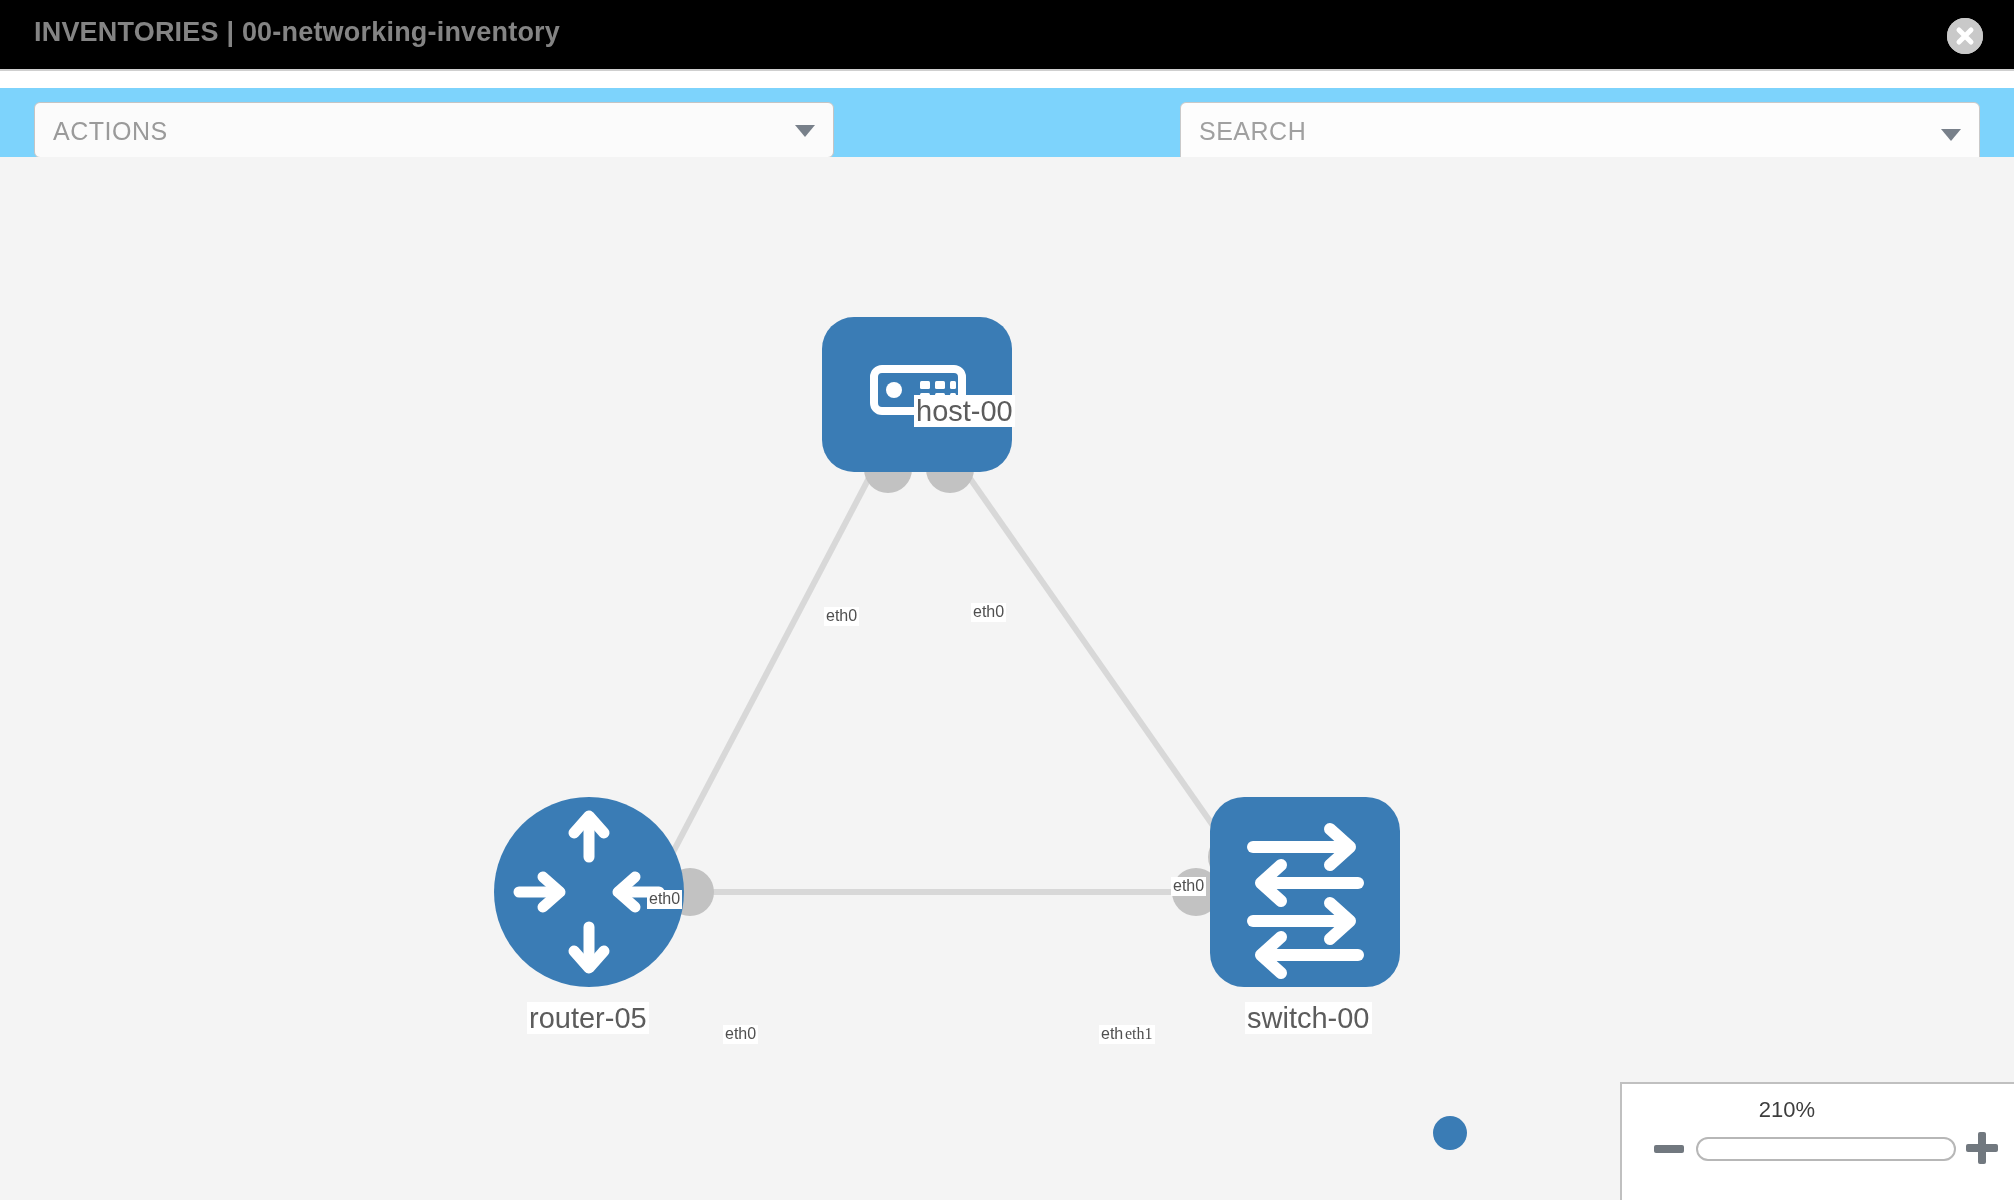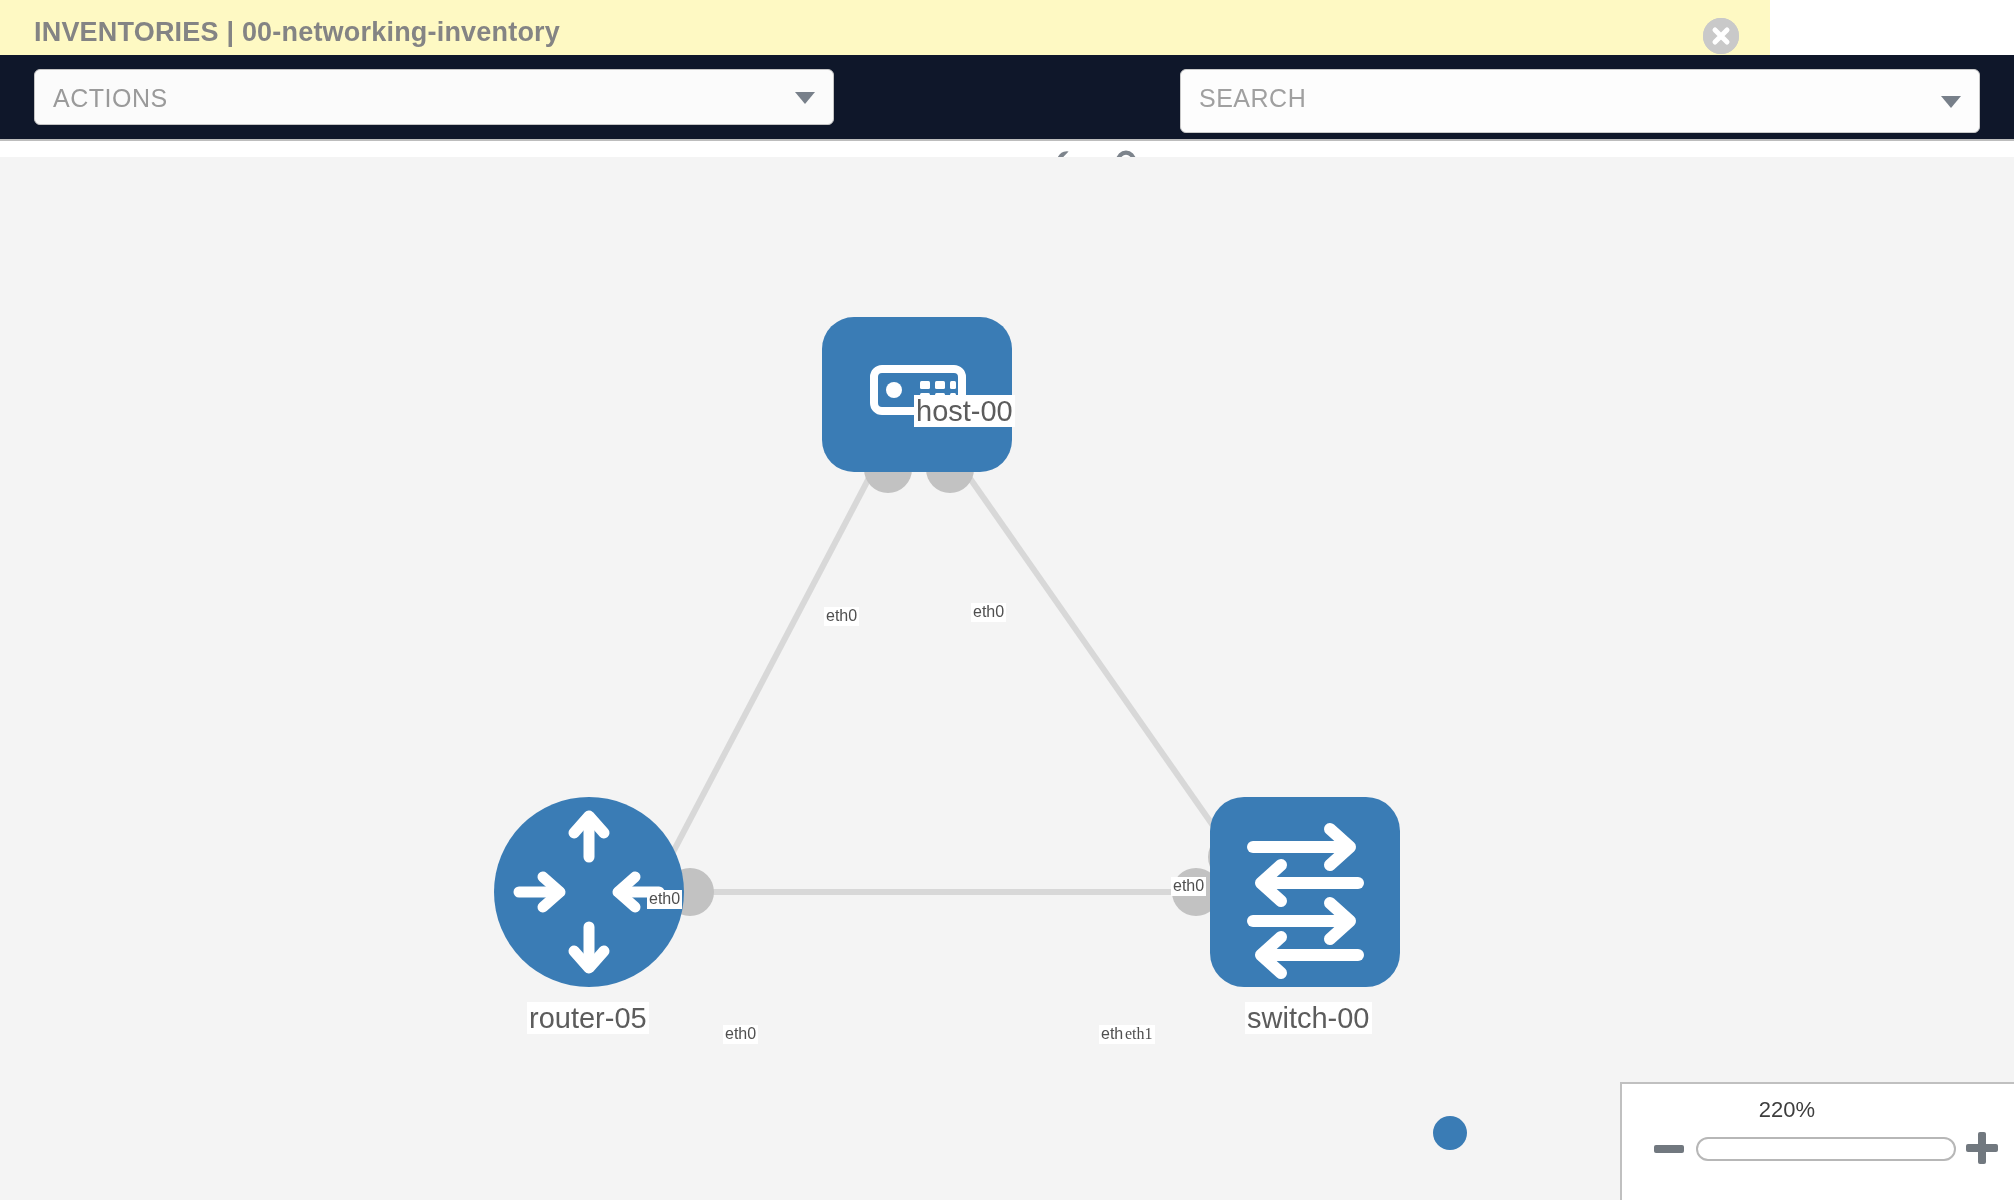--- a/index.html
+++ b/index.html
@@ -12,23 +12,23 @@
     height: 1200px;
     font-family: "Liberation Sans", sans-serif;
     overflow: hidden;
     position: relative;
   }
 
   
   .header {
     position: absolute;
     left: 0; top: 0;
-    width: 1770px;
+    width: 2014px;
     height: 71px;
-    background: #fef9c3;
+    background: #000000;
     border-bottom: 2px solid #cfcfcf;
     box-sizing: border-box;
   }
   .header-title {
     position: absolute;
     left: 34px;
     top: 17px;
     font-size: 27px;
     font-weight: bold;
     color: #848484;
@@ -43,24 +43,24 @@
     height: 36px;
     border-radius: 50%;
     background: #c9c9c9;
     cursor: pointer;
   }
   .close-btn svg { display: block; }
 
   
   .toolbar {
     position: absolute;
-    left: 0; top: 55px;
+    left: 0; top: 88px;
     width: 2014px;
     height: 86px;
-    background: #0f172a;
+    background: #7dd3fc;
     border-bottom: 2px solid #bdbdbd;
     box-sizing: border-box;
   }
   .actions-select {
     position: absolute;
     left: 34px;
     top: 14px;
     width: 800px;
     height: 56px;
     background: #fbfbfb;
@@ -328,21 +328,21 @@
   <div class="port-label" style="left:824px; top:450px;">eth0</div>
   <div class="port-label" style="left:971px; top:446px;">eth0</div>
   <div class="port-label" style="left:647px; top:733px;">eth0</div>
   <div class="port-label" style="left:1171px; top:720px;">eth0</div>
   <div class="port-label" style="left:723px; top:868px;">eth0</div>
   <div class="port-label" style="left:1099px; top:868px;">eth</div>
   <div class="port-label" style="left:1123px; top:868px;font-family:Liberation Serif, serif;">eth1</div>
 </div>
 
 <div class="zoom-panel">
-  <div class="zoom-percent">220%</div>
+  <div class="zoom-percent">210%</div>
 
   <div class="zoom-minus">
     <svg width="30" height="26" viewBox="0 0 30 26" aria-hidden="true">
       <rect x="0" y="9" width="30" height="8" rx="2" fill="#71787f"></rect>
     </svg>
   </div>
 
   <div class="zoom-track"></div>
 
   <div class="zoom-plus">

